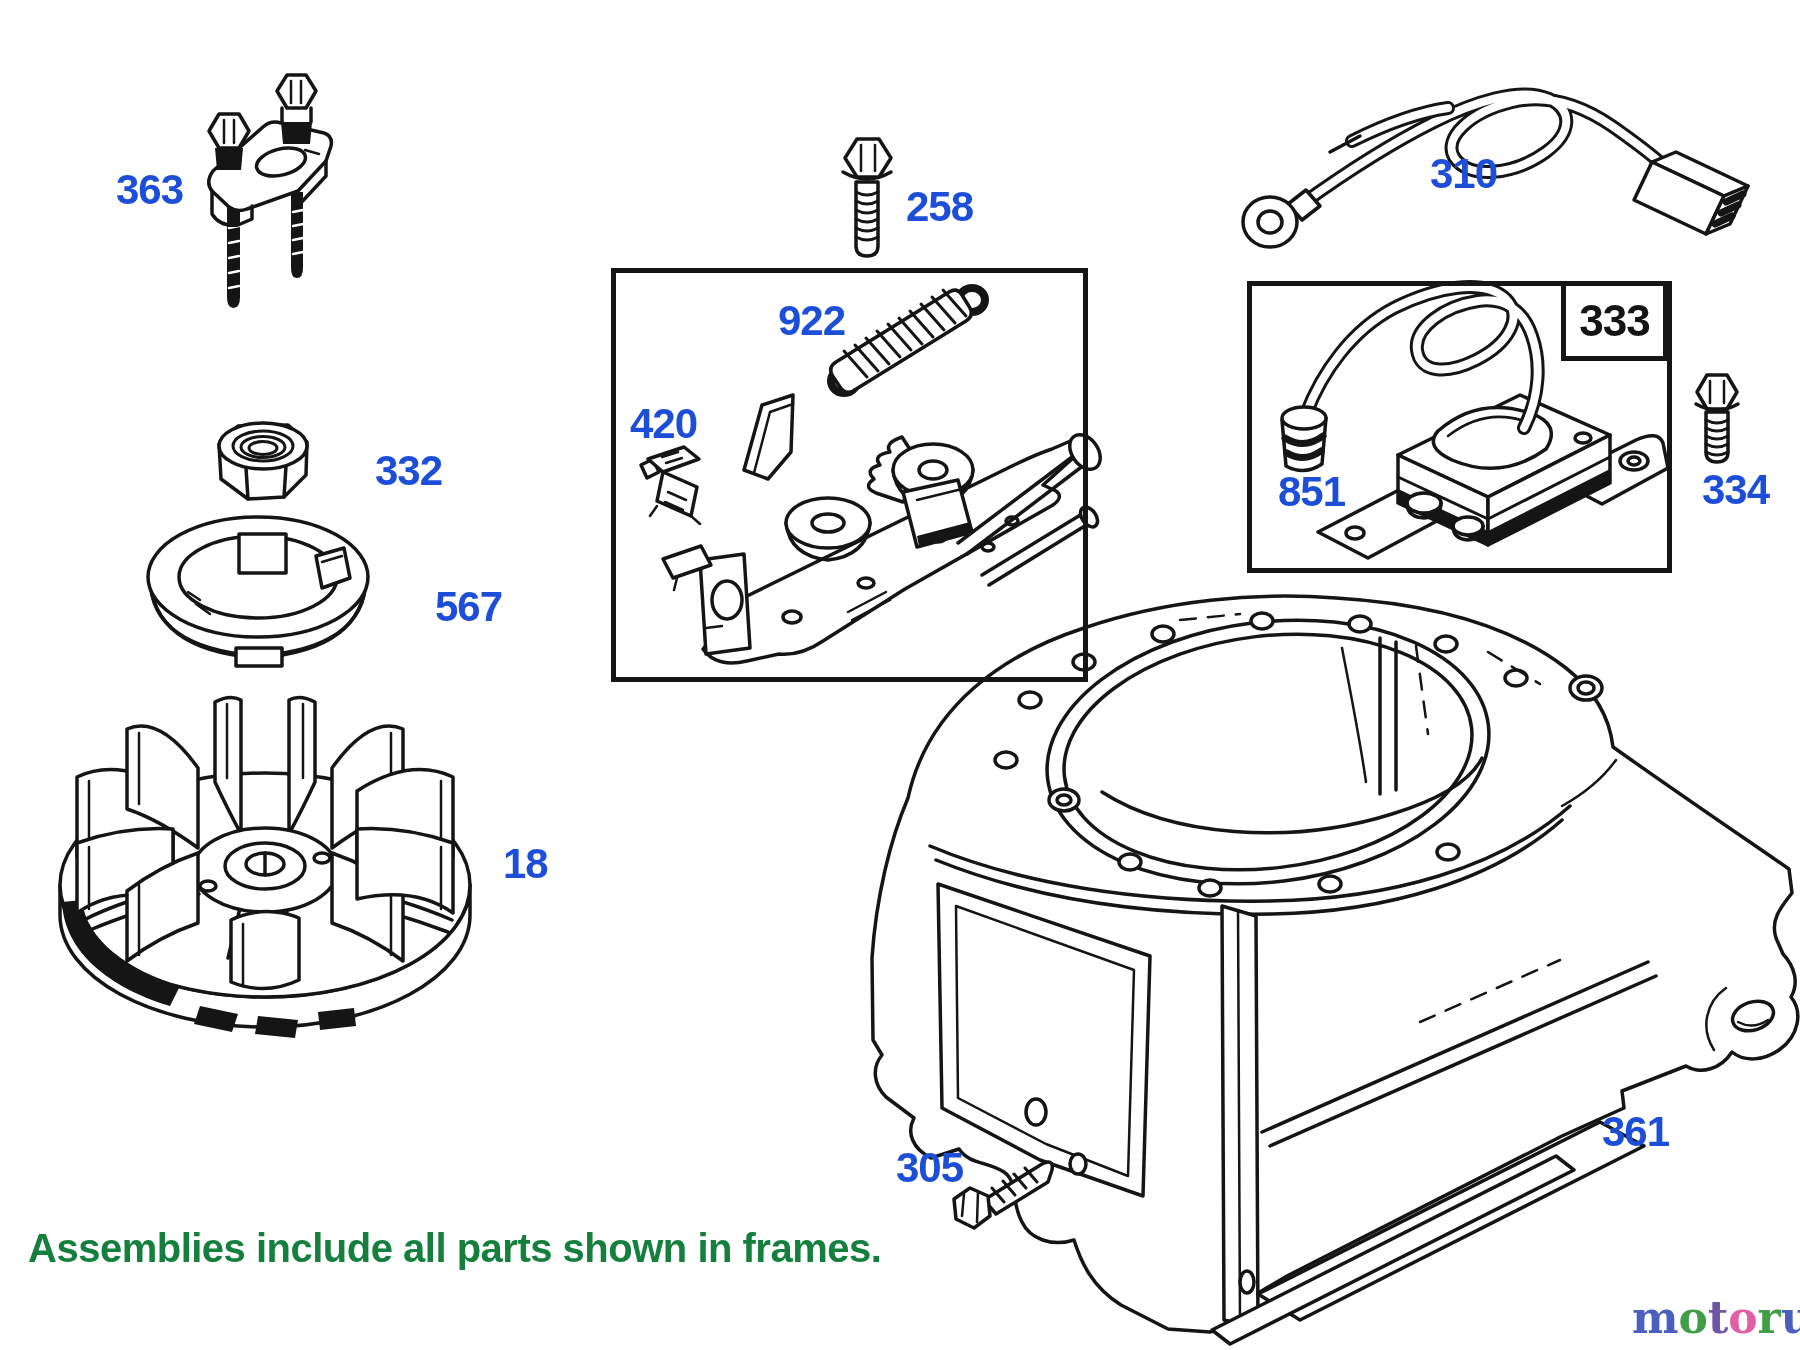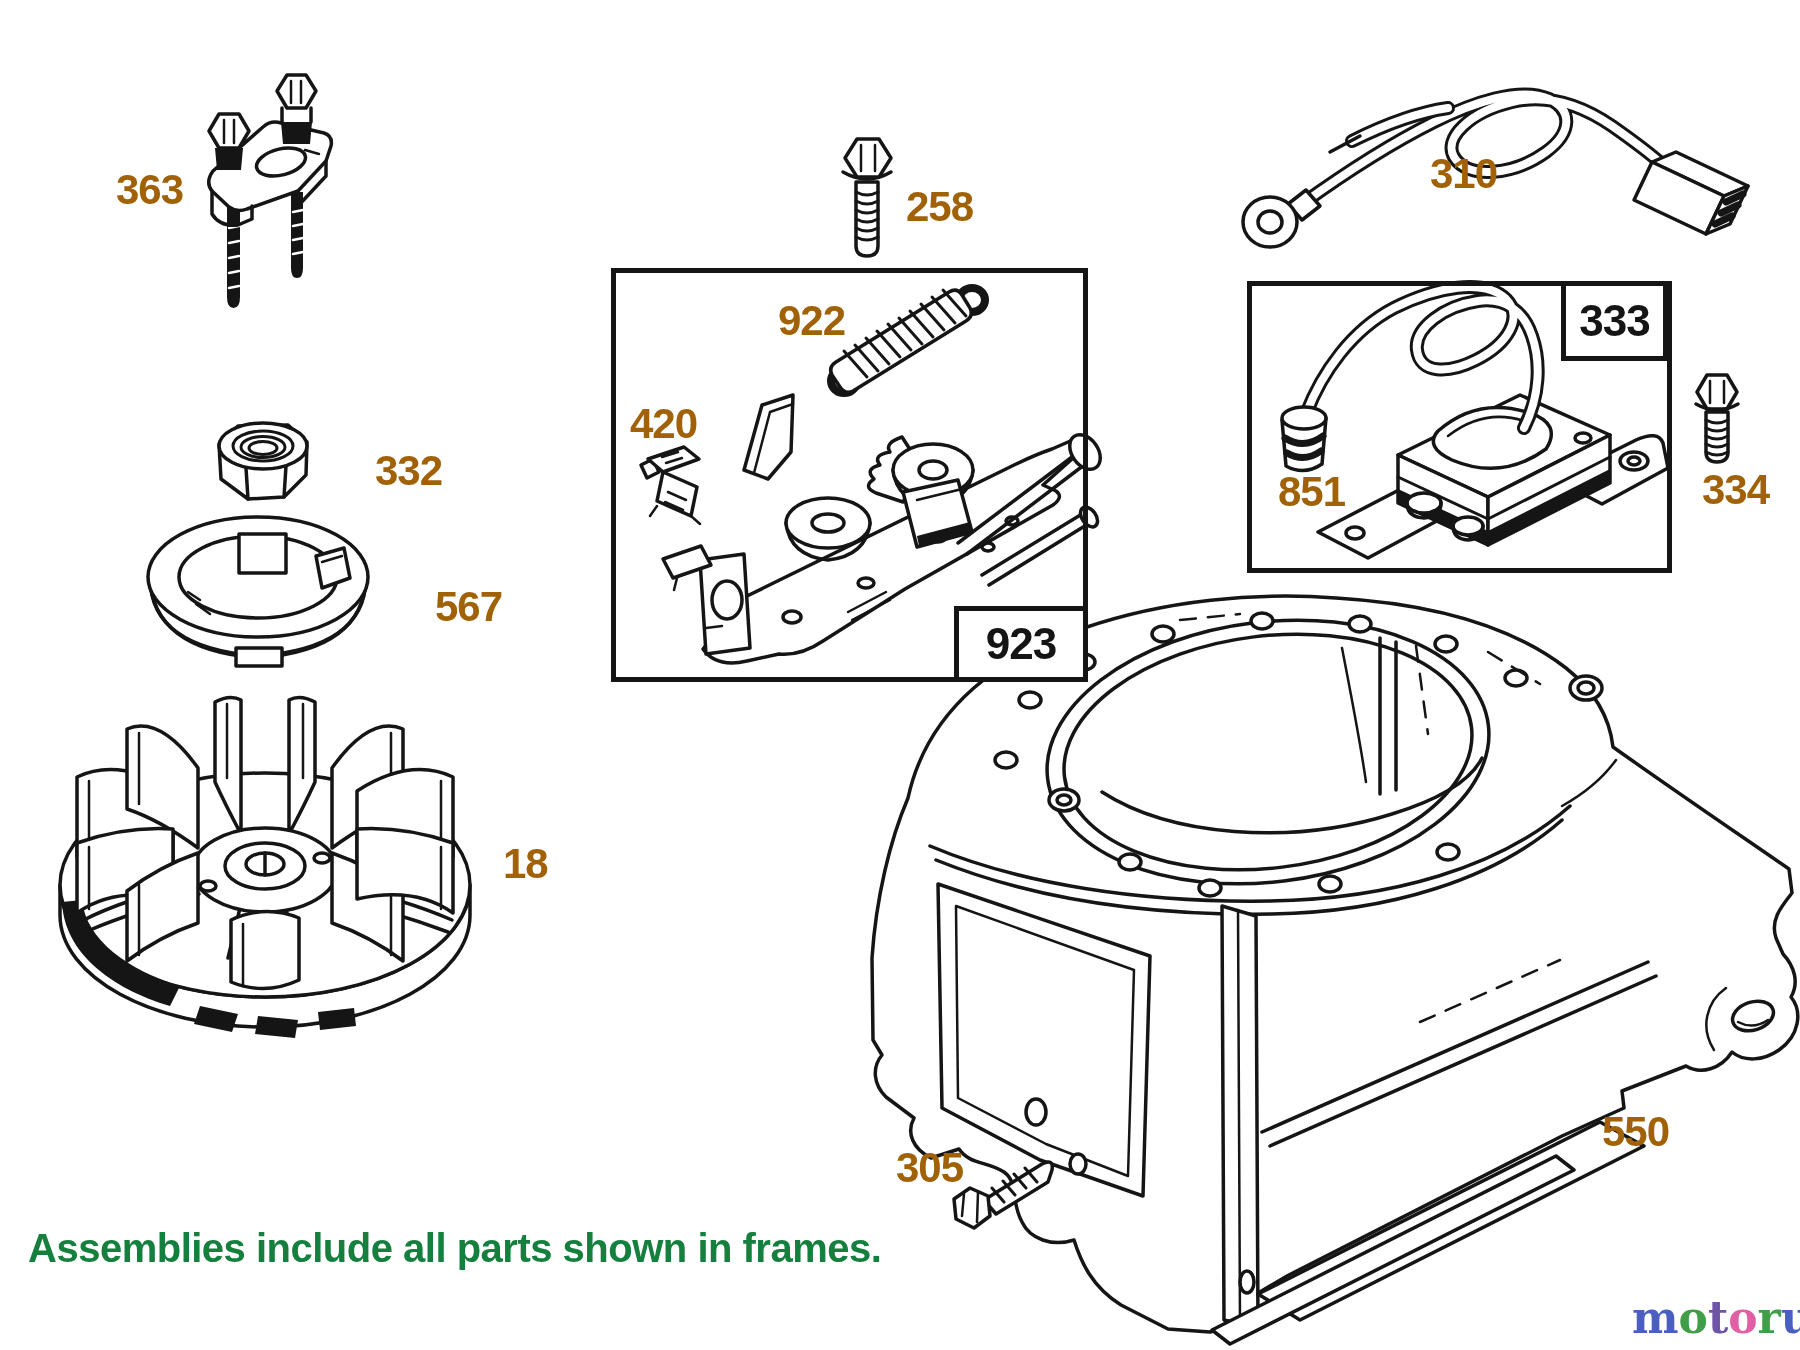--- a/index.html
+++ b/index.html
@@ -10,21 +10,21 @@
   svg.art .wf{fill:#ffffff;}
   svg.art .bf{fill:#151515;stroke:none;}
   svg.art .thin{stroke-width:2.5;}
   svg.art .med{stroke-width:3;}
   svg.art .hk{stroke-width:8;}
   svg.art .wt{stroke:#ffffff;stroke-width:2.5;}
   svg.art .tube-o{stroke-width:14;}
   svg.art .tube-i{stroke:#ffffff;stroke-width:8;}
   svg.art .band{stroke-width:7;}
   svg.art .dash{stroke-dasharray:16 12;}
-  .part-label{position:absolute;z-index:3;font-weight:bold;font-size:42px;letter-spacing:-1px;color:#a16207;white-space:nowrap;}
+  .part-label{position:absolute;z-index:3;font-weight:bold;font-size:42px;letter-spacing:-1px;color:#1d4ed8;white-space:nowrap;}
   .frame{position:absolute;z-index:2;border:5px solid #151515;box-sizing:border-box;background:transparent;}
   .frame-label{position:absolute;z-index:3;border:5px solid #151515;box-sizing:border-box;background:#ffffff;
                display:flex;align-items:center;justify-content:center;font-weight:bold;font-size:44px;letter-spacing:-1px;}
   .caption{position:absolute;z-index:3;left:28px;top:1226px;font-weight:bold;font-size:40px;letter-spacing:-0.5px;color:#15803d;}
   .watermark{position:absolute;z-index:3;left:1632px;top:1296px;font-family:"DejaVu Serif",serif;font-weight:bold;font-size:44px;line-height:1;}
 </style>
 </head>
 <body>
 
 <div class="stage">
@@ -287,38 +287,35 @@
       <path class="wf" d="M984,1200 L1042,1164 Q1054,1158 1052,1170 L1048,1182 L996,1214 Z"></path>
       <path class="med" d="M1004,1202 L992,1188 M1015,1195 L1003,1181 M1026,1188 L1014,1174 M1037,1182 L1025,1168"></path>
       <path class="wf" d="M988,1196 L990,1216 L974,1228 L956,1219 L954,1199 L970,1188 Z"></path>
       <path class="thin" d="M964,1194 L962,1216 M978,1192 L977,1222"></path>
     </g>
   </svg>
 
   <div class="frame" style="left:611px;top:268px;width:477px;height:414px;"></div>
   <div class="frame" style="left:1247px;top:281px;width:425px;height:292px;"></div>
 
-  <div class="frame-label" style="left:954px;top:606px;width:134px;height:76px;">
-    <span>923</span>
-  </div>
   <div class="frame-label" style="left:1561px;top:281px;width:107px;height:80px;">
     <span>333</span>
   </div>
 
   <div class="part-label" style="left:116px;top:166px;">363</div>
   <div class="part-label" style="left:355px;top:447px;margin-left:20px;">332</div>
   <div class="part-label" style="left:435px;top:583px;">567</div>
   <div class="part-label" style="left:503px;top:840px;">18</div>
   <div class="part-label" style="left:906px;top:183px;">258</div>
   <div class="part-label" style="left:778px;top:297px;">922</div>
   <div class="part-label" style="left:630px;top:400px;">420</div>
   <div class="part-label" style="left:1430px;top:150px;">310</div>
   <div class="part-label" style="left:1278px;top:468px;">851</div>
   <div class="part-label" style="left:1680px;top:466px;margin-left:22px;">334</div>
-  <div class="part-label" style="left:1602px;top:1108px;">550</div>
+  <div class="part-label" style="left:1602px;top:1108px;">361</div>
   <div class="part-label" style="left:896px;top:1144px;">305</div>
 
   <div class="caption">Assemblies include all parts shown in frames.</div>
 
   <div class="watermark">
     <span style="color: rgb(74, 95, 192);">m</span><span style="color: rgb(63, 158, 71);">o</span><span style="color: rgb(111, 85, 168);">t</span><span style="color: rgb(224, 95, 165);">o</span><span style="color: rgb(63, 158, 71);">r</span><span style="color: rgb(74, 95, 192);">u</span>
   </div>
 
 </div>
 

